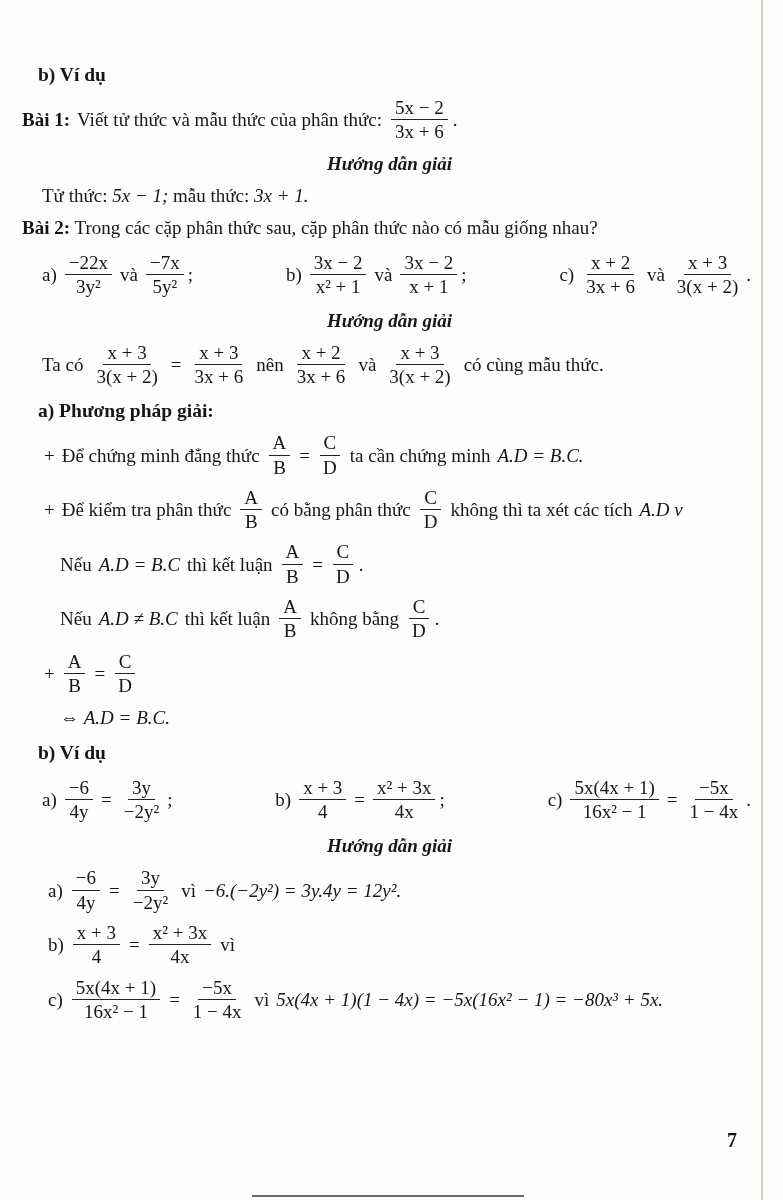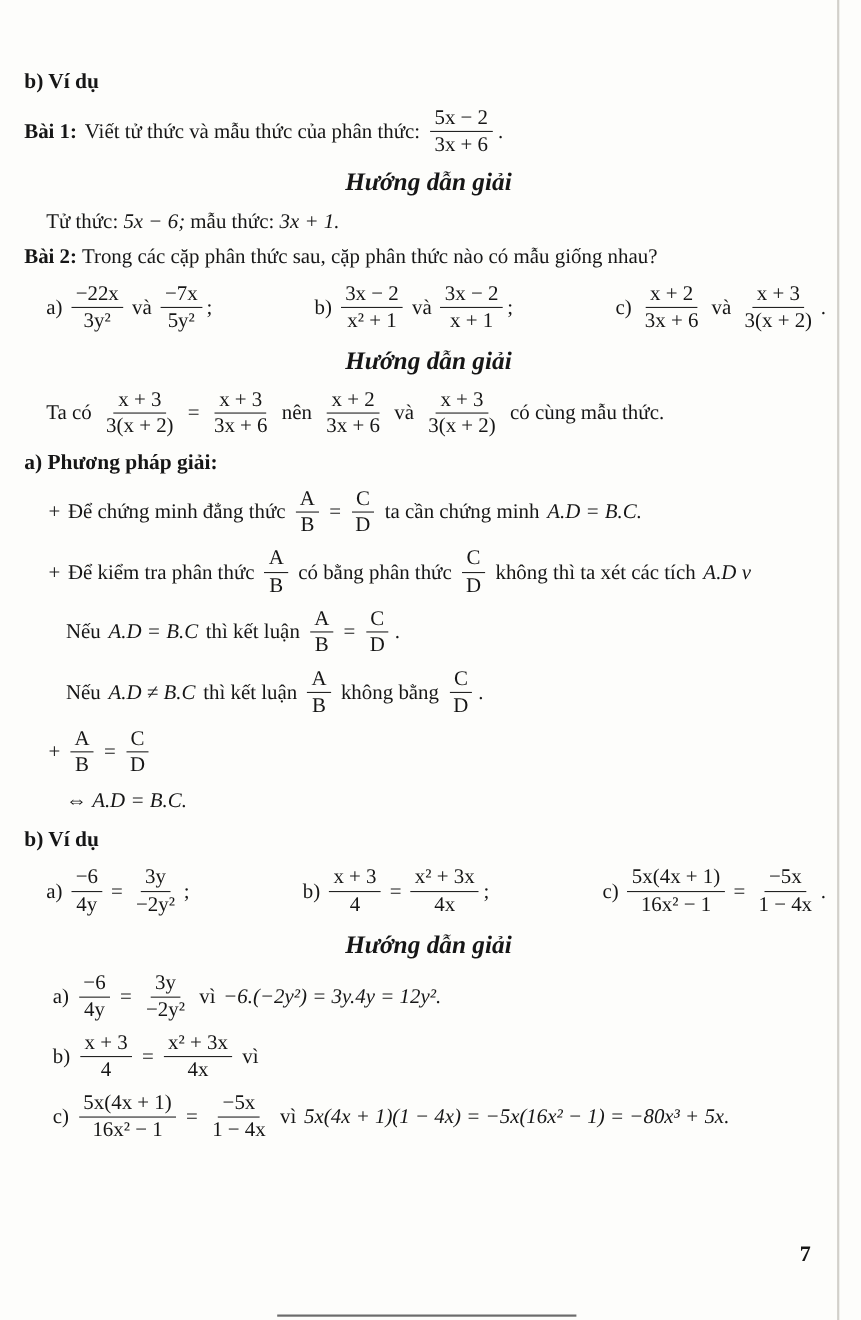--- a/index.html
+++ b/index.html
@@ -8,22 +8,22 @@
   .page {
     width:783px; height:1200px; margin:0 auto; position:relative; overflow:hidden;
     background:#fdfdfb; color:#161616;
     font-family:"Liberation Serif","DejaVu Serif",serif;
   }
   .content { padding:52px 26px 0 22px; font-size:19px; line-height:1.32; }
   .b { font-weight:bold; }
   .math { font-style:italic; }
   .line { margin:7px 0; }
   .mline { display:flex; align-items:center; gap:7px; margin:9px 0; white-space:nowrap; }
-  .guide { text-align:center; font-weight:bold; font-style:italic; font-size:23px; margin:0 0; }
-  .h1 { font-weight:bold; font-size:19.5px; margin:10px 0 6px; }
+  .guide { text-align:center; font-weight:bold; font-style:italic; font-size:19px; margin:0 0; }
+  .h1 { font-weight:bold; font-size:19.5px; margin:10px 16px 6px; }
   .frac {
     display:inline-flex; flex-direction:column; align-items:center; justify-content:center;
     vertical-align:middle; line-height:1.12; text-align:center; margin:0 2px;
   }
   .frac .num { padding:0 4px 1px; border-bottom:1.4px solid #222; }
   .frac .den { padding:1px 4px 0; }
   .row3 { display:flex; align-items:center; justify-content:space-between; margin:11px 0; padding-left:20px; padding-right:6px; }
   .item { display:inline-flex; align-items:center; gap:6px; white-space:nowrap; }
   .tight { margin-left:-4px; }
   .indent1 { padding-left:20px; }
@@ -52,21 +52,21 @@
         <span class="num">5x − 2</span>
         <span class="den">3x + 6</span>
       </span>
       <span class="tight">.</span>
     </div>
 
     <p class="guide">Hướng dẫn giải</p>
 
     <div class="line indent1">
       <span>Tử thức:</span>
-      <span class="math">5x − 6;</span>
+      <span class="math">5x − 1;</span>
       <span>mẫu thức:</span>
       <span class="math">3x + 1.</span>
     </div>
 
     <div class="line">
       <span class="b">Bài 2:</span>
       <span>Trong các cặp phân thức sau, cặp phân thức nào có mẫu giống nhau?</span>
     </div>
 
     <div class="row3">

